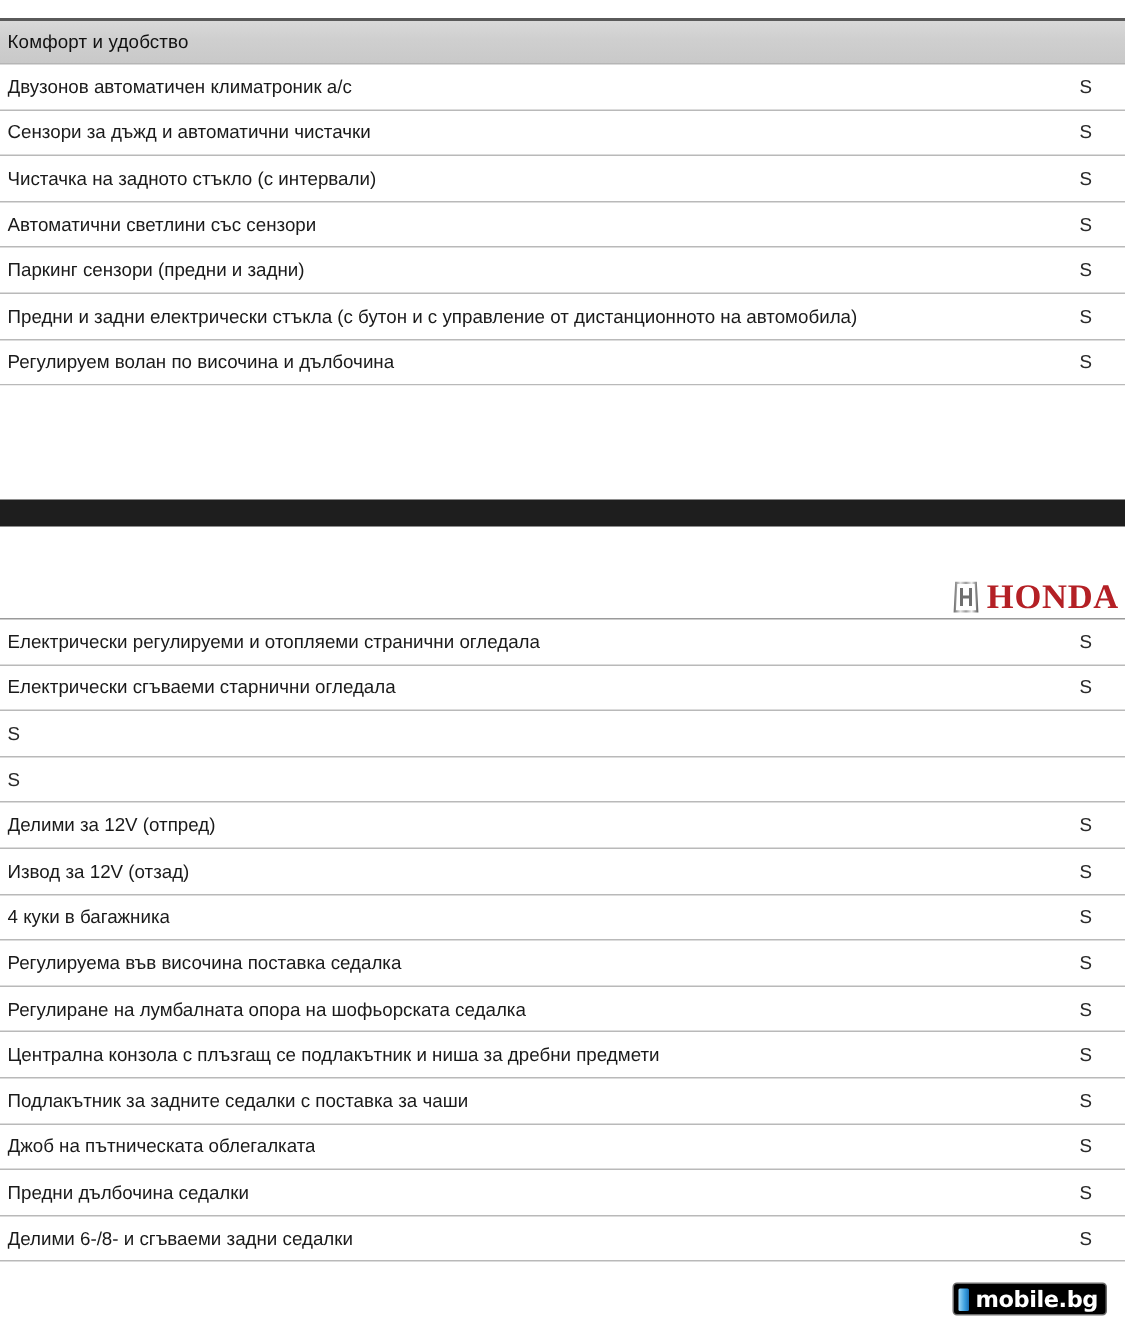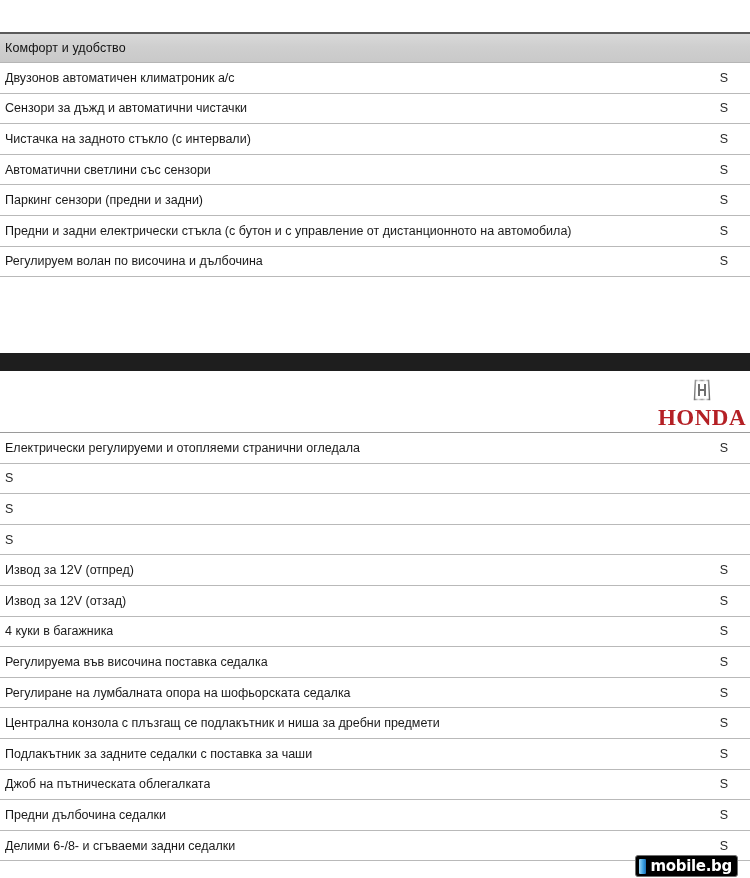--- a/index.html
+++ b/index.html
@@ -27,21 +27,20 @@
 
   
   .section-header {
     height: 31px;
     background: linear-gradient(to bottom, #d9d9d9 0%, #cfcfcf 45%, #c9c9c9 100%);
     border-top: 2px solid #5a5a5a;
     border-bottom: 1px solid #b5b5b5;
     display: flex;
     align-items: center;
     box-sizing: border-box;
-    margin-top: 20px;
   }
   .section-header .title {
     padding-left: 5px;
     font-size: 12.5px;
     color: #111111;
     letter-spacing: 0.1px;
   }
 
   
   .spec-row {
@@ -86,21 +85,20 @@
     border-bottom: 1px solid #9a9a9a;
     box-sizing: border-box;
     padding-right: 4px;
   }
 
   .honda-logo {
     display: flex;
     align-items: center;
     gap: 5px;
     padding-bottom: 3px;
-    flex-direction: column;
   }
   .honda-emblem {
     width: 18px;
     height: 22px;
     display: block;
   }
   .honda-wordmark {
     font-family: "Liberation Serif", serif;
     font-weight: bold;
     font-size: 23px;
@@ -203,30 +201,31 @@
       <span class="honda-wordmark">HONDA</span>
     </div>
   </div>
 
   <div id="bottom-table">
       <div class="spec-row">
         <span class="label">Електрически регулируеми и отопляеми странични огледала</span>
         <span class="value">S</span>
       </div>
       <div class="spec-row">
-        <span class="value">S</span>
-      </div>
-      <div class="spec-row">
-        <span class="value">S</span>
-      </div>
-      <div class="spec-row">
-        <span class="value">S</span>
-      </div>
-      <div class="spec-row">
-        <span class="label">Извод за 12V (отпред)</span>
+        <span class="label">Електрически сгъваеми старнични огледала</span>
+        <span class="value">S</span>
+      </div>
+      <div class="spec-row">
+        <span class="value">S</span>
+      </div>
+      <div class="spec-row">
+        <span class="value">S</span>
+      </div>
+      <div class="spec-row">
+        <span class="label">Делими за 12V (отпред)</span>
         <span class="value">S</span>
       </div>
       <div class="spec-row">
         <span class="label">Извод за 12V (отзад)</span>
         <span class="value">S</span>
       </div>
       <div class="spec-row">
         <span class="label">4 куки в багажника</span>
         <span class="value">S</span>
       </div>

